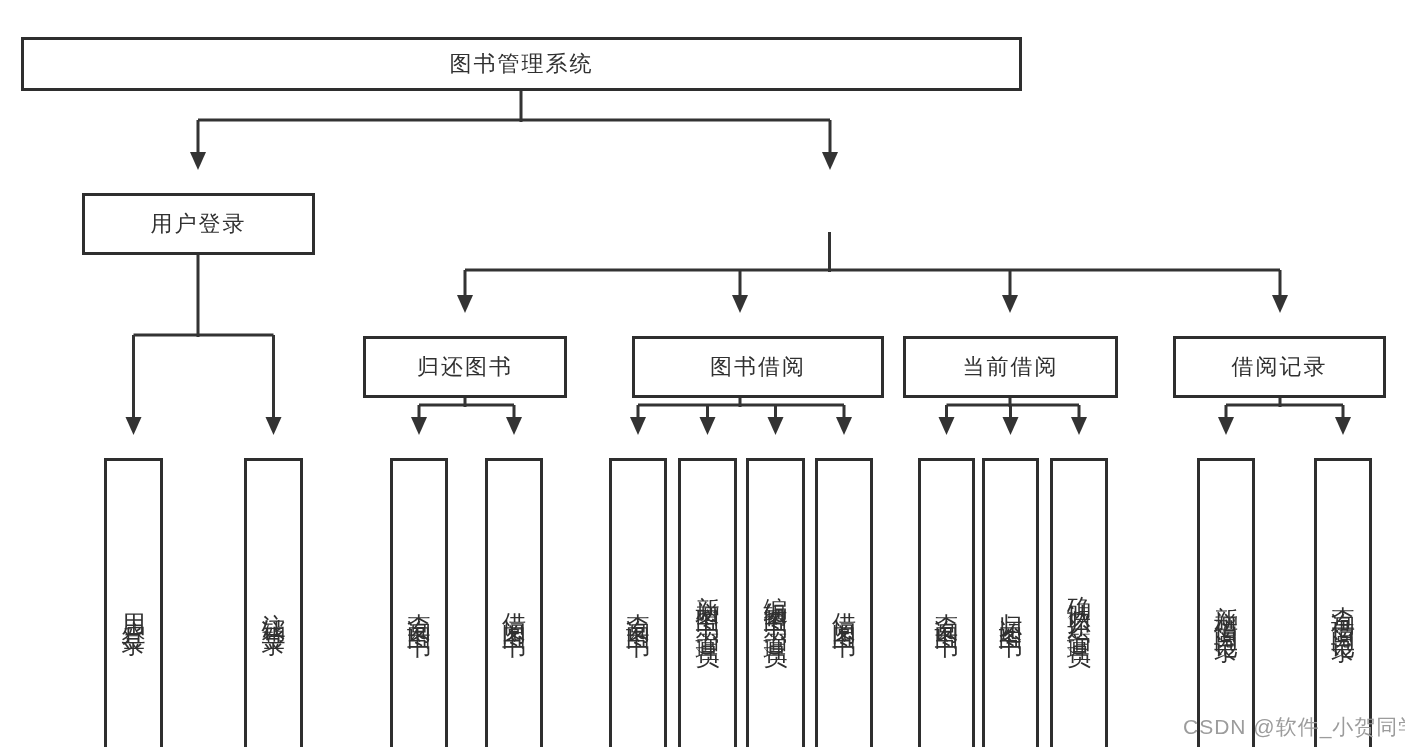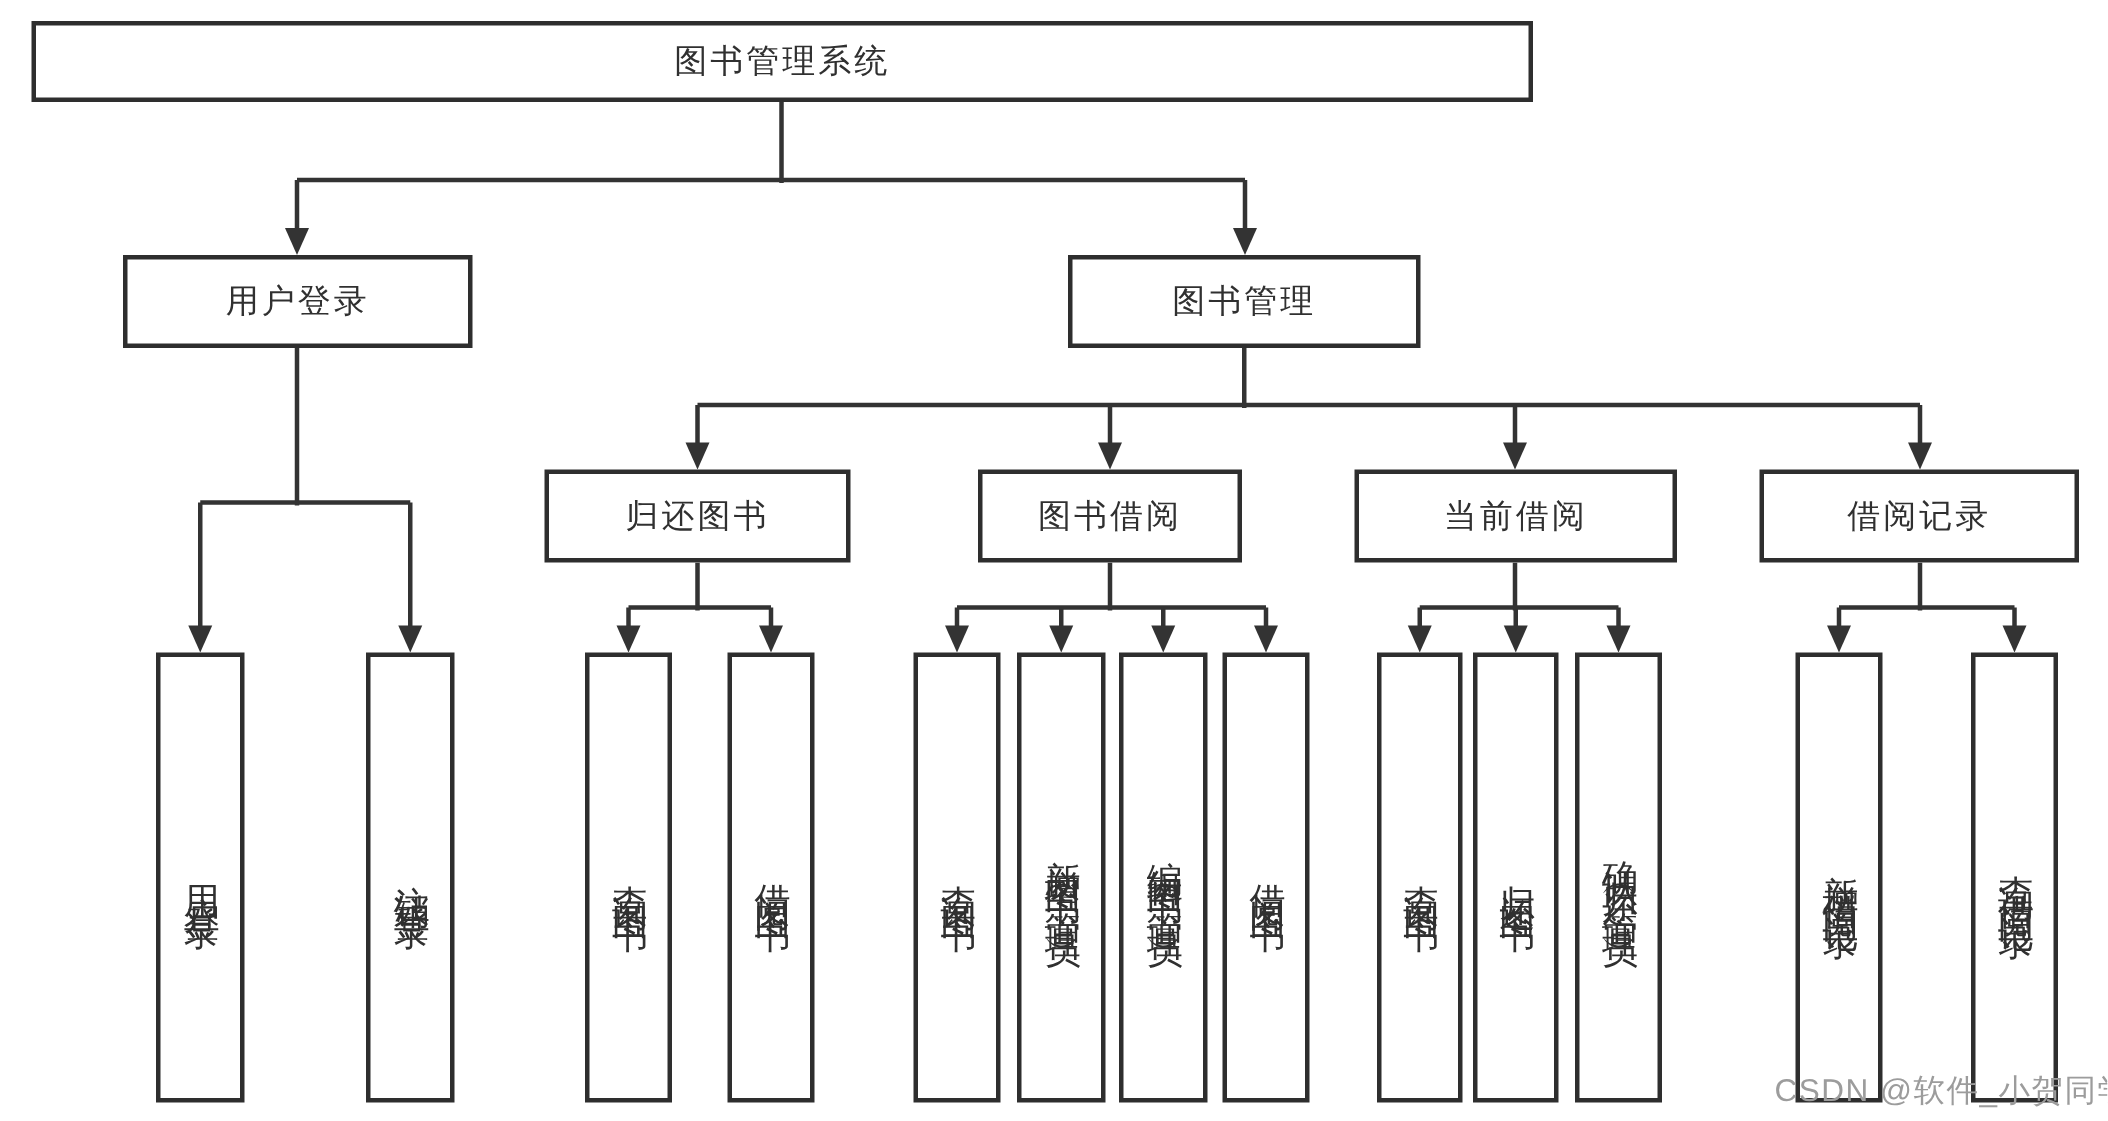--- a/index.html
+++ b/index.html
@@ -4,21 +4,21 @@
 <style>
   html,body{margin:0;padding:0;background:#ffffff;}
   .canvas{
     position:relative;width:1405px;height:747px;background:#ffffff;
     font-family:"Liberation Sans",sans-serif;overflow:hidden;
   }
   .connectors{position:absolute;left:0;top:0;z-index:1;}
   .node{
     position:absolute;box-sizing:border-box;background:#ffffff;
     border:3px solid #2e2e2e;color:#303030;
-    display:flex;align-items:center;justify-content:center;z-index:2;
+    display:flex;align-items:center;justify-content:center;z-index:2;margin-top:23px;
   }
   .h-node{font-size:22px;letter-spacing:2px;}
   .v-node{overflow:hidden;}
   .v-node .label{
     writing-mode:vertical-rl;text-orientation:mixed;
     font-size:24px;line-height:1;letter-spacing:7px;white-space:nowrap;
   }
   .watermark{
     position:absolute;left:1183px;top:713px;z-index:3;
     font-size:21px;color:#9c9c9c;white-space:nowrap;letter-spacing:1px;
@@ -62,28 +62,25 @@
     </g>
   </svg>
 
   <div class="node h-node" style="left:21px;top:14px;width:1001px;height:54px">
     <span class="label">图书管理系统</span>
   </div>
 
   <div class="node h-node" style="left:82px;top:170px;width:233px;height:62px">
     <span class="label">用户登录</span>
   </div>
-  <div class="node h-node" style="left:712px;top:170px;width:235px;height:62px">
-    <span class="label">图书管理</span>
-  </div>
 
   <div class="node h-node" style="left:363px;top:313px;width:204px;height:62px">
     <span class="label">归还图书</span>
   </div>
-  <div class="node h-node" style="left:652px;top:313px;width:176px;height:62px">
+  <div class="node h-node" style="left:632px;top:313px;width:252px;height:62px">
     <span class="label">图书借阅</span>
   </div>
   <div class="node h-node" style="left:1173px;top:313px;width:213px;height:62px">
     <span class="label">借阅记录</span>
   </div>
   <div class="node h-node" style="left:903px;top:313px;width:215px;height:62px">
     <span class="label">当前借阅</span>
   </div>
 
   <div class="node v-node" style="left:104px;top:435px;width:59px;height:300px">

